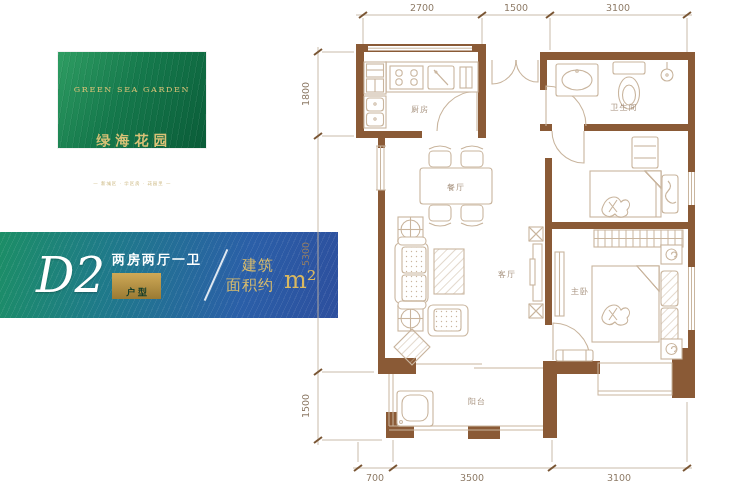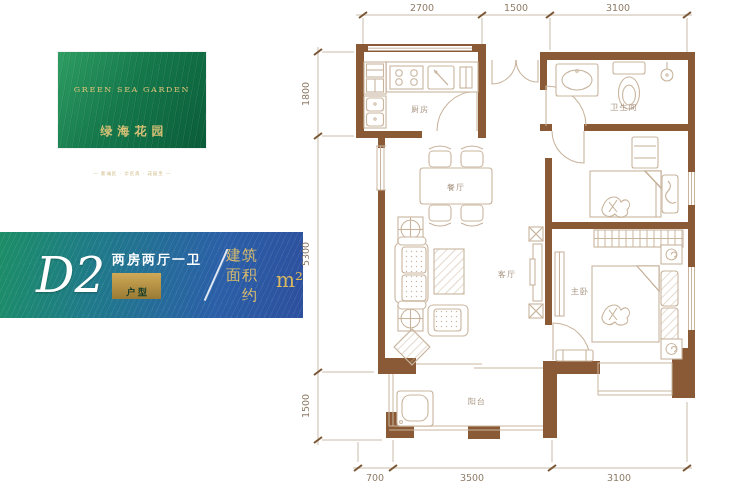--- a/index.html
+++ b/index.html
@@ -8,40 +8,40 @@
 
   
   .logo-card{position:absolute;left:58px;top:52px;width:148px;height:96px;
     background:
       repeating-linear-gradient(100deg, rgba(255,255,255,0.06) 0 1px, rgba(0,0,0,0.04) 1px 2px, transparent 2px 6px),
       linear-gradient(125deg,#2f9e63 0%,#15794c 45%,#0a5c38 100%);
     display:flex;flex-direction:column;align-items:center;justify-content:flex-start;
     box-shadow:0 0 0 1px rgba(0,0,0,0.05);gap:28px;}
   .logo-flower{margin-top:4px;}
   .logo-en{color:#d9c277;font-family:"DejaVu Serif",serif;font-size:8px;letter-spacing:1.6px;margin-top:1px;white-space:nowrap;}
-  .logo-zh{color:#d9c277;font-family:"DejaVu Serif",serif;font-weight:bold;font-size:12px;letter-spacing:5px;margin-top:1px;text-indent:5px;white-space:nowrap;}
+  .logo-zh{color:#d9c277;font-family:"DejaVu Serif",serif;font-weight:bold;font-size:14px;letter-spacing:5px;margin-top:10px;text-indent:5px;white-space:nowrap;}
   .logo-tagline{color:#c9b47a;font-size:5px;letter-spacing:1px;margin-top:2px;white-space:nowrap;transform:scale(0.9);}
 
   
-  .banner{position:absolute;left:0;top:232px;width:303px;height:86px;
+  .banner{position:absolute;left:0;top:232px;width:338px;height:86px;
     background:
       repeating-linear-gradient(115deg, rgba(255,255,255,0.07) 0 1px, transparent 1px 5px),
       linear-gradient(100deg,#1c8e66 0%,#1f7a8a 32%,#2b5fa8 72%,#2d4f9e 100%);
     display:flex;align-items:center;padding-left:36px;box-sizing:border-box;}
   .d2{color:#ffffff;font-family:"DejaVu Serif",serif;font-style:italic;font-size:48px;line-height:1;
       text-shadow:0 1px 2px rgba(0,0,0,0.25);}
   .mid{margin-left:7px;display:flex;flex-direction:column;align-items:flex-start;}
   .rooms{color:#ffffff;font-size:13px;font-weight:bold;letter-spacing:2px;white-space:nowrap;}
   .type-badge{margin-top:4px;background:linear-gradient(#cfa957,#9a7a33);color:#0d3a2a;
       font-size:9px;font-weight:bold;letter-spacing:3px;padding:14px 11px 2px 14px;line-height:1.2;}
   .slash{width:2px;height:56px;background:rgba(255,255,255,0.85);transform:rotate(24deg);
       margin:0 9px 0 13px;flex:none;}
   .area-prefix{color:#d9bc6c;font-size:15px;line-height:1.35;letter-spacing:1px;text-align:right;}
   .area-value{color:#d9b860;font-family:"DejaVu Serif",serif;font-size:44px;line-height:0.9;margin-left:3px;}
-  .area-unit{color:#d9b860;font-family:"DejaVu Serif",serif;font-size:20px;margin-left:18px;align-self:center;margin-top:10px;}
+  .area-unit{color:#d9b860;font-family:"DejaVu Serif",serif;font-size:24px;margin-left:10px;align-self:center;margin-top:10px;}
 
   
   .plan{position:absolute;left:300px;top:0;width:450px;height:500px;}
   .plan text{font-family:"DejaVu Sans",sans-serif;}
 </style>
 </head>
 <body>
 
 <div class="page">
 

